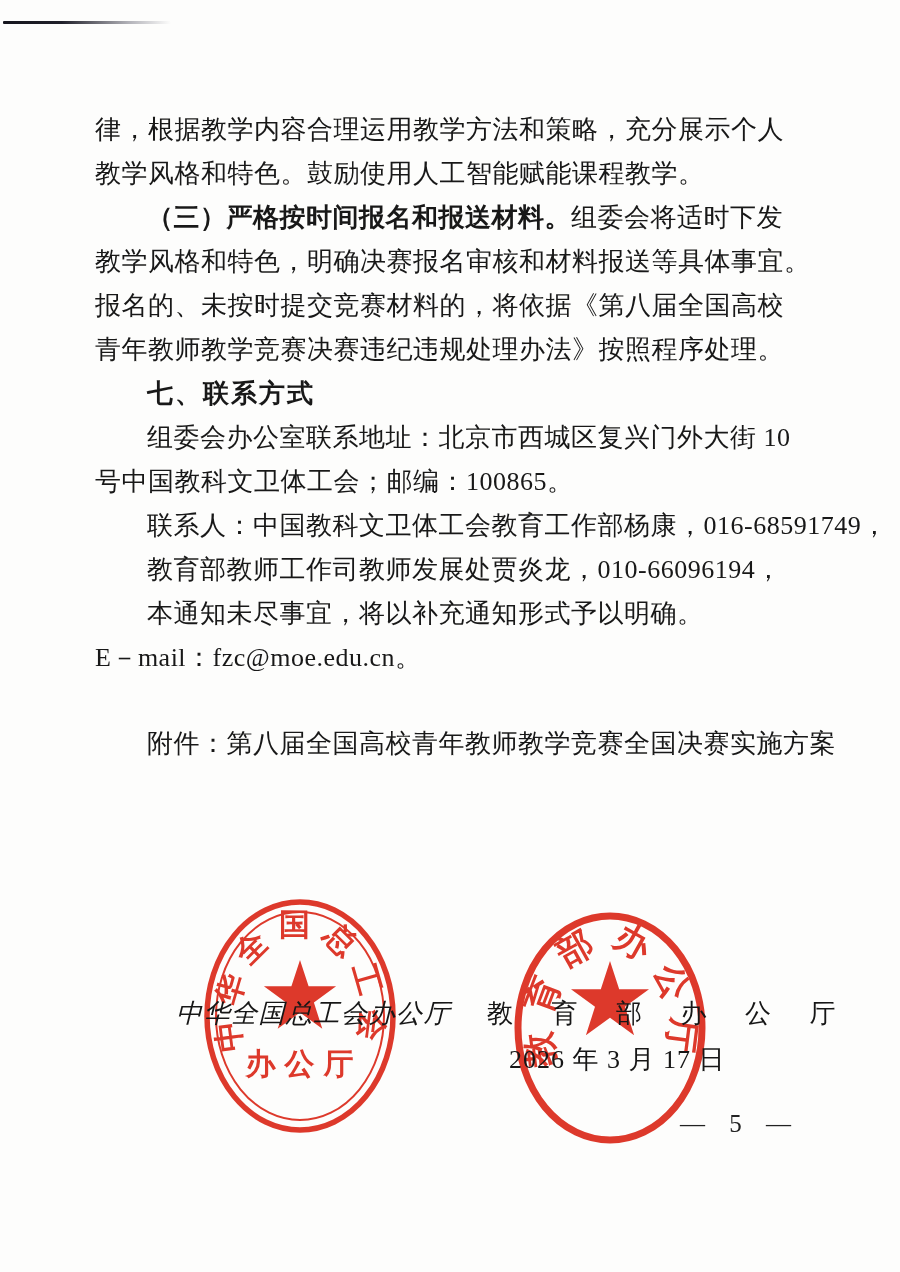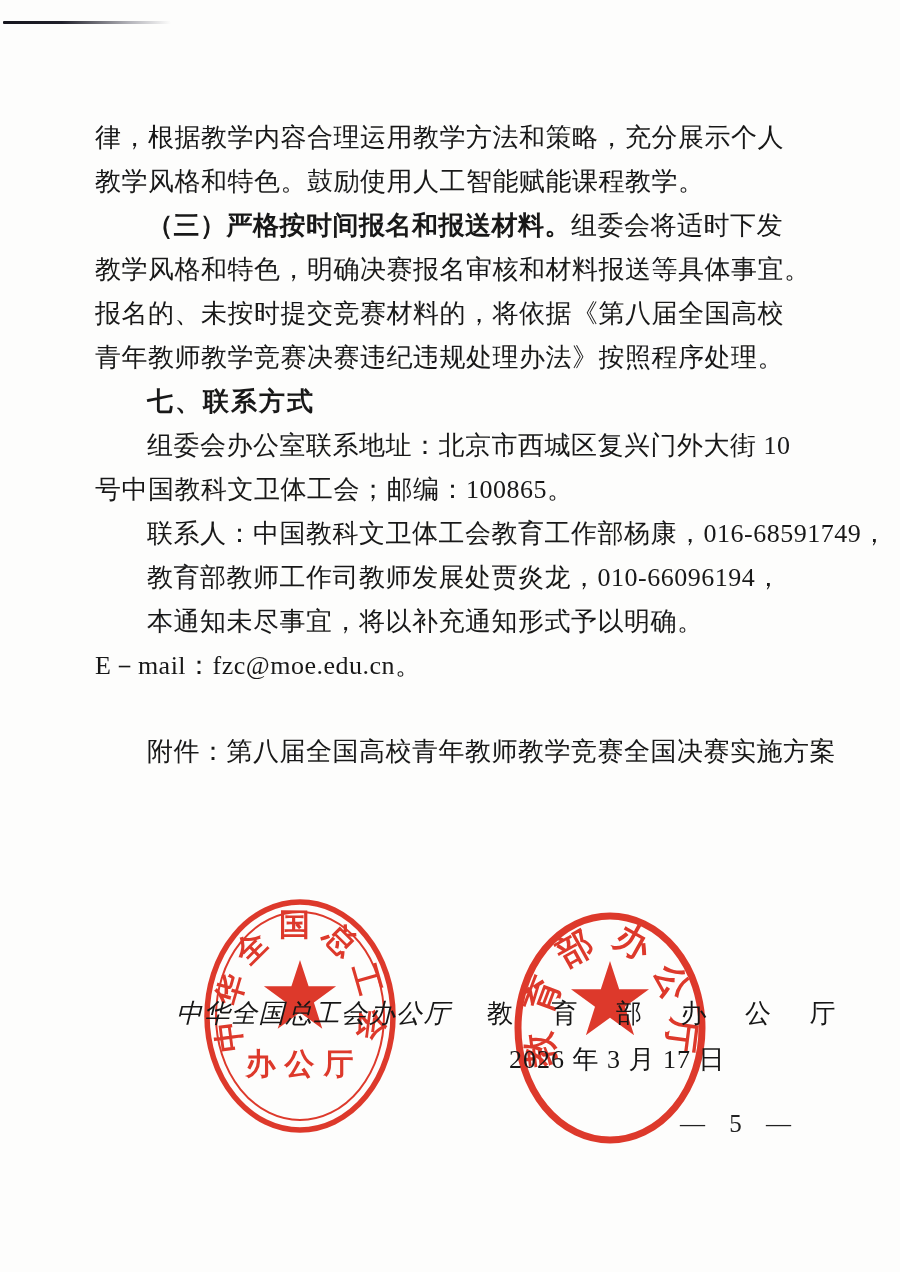--- a/index.html
+++ b/index.html
@@ -13,21 +13,21 @@
     background:#fdfdfc;color:#1c1c1c;
   }
   
   .artifact{
     position:absolute;left:3px;top:21px;width:168px;height:3px;
     background:linear-gradient(to right,#15151d 0%,#20202a 35%,rgba(40,40,60,.35) 75%,rgba(40,40,60,0) 100%);
     border-radius:1px;
   }
   
   .doc{
-    position:absolute;left:95px;top:116px;width:740px;
+    position:absolute;left:95px;top:108px;width:740px;
     font-size:26px;line-height:44px;letter-spacing:.5px;
     color:#181818;
   }
   .line{height:44px;white-space:nowrap;}
   .indent{padding-left:52px;}
   .line b{font-weight:bold;}
   .hei{font-family:Liberation Serif, serif;font-weight:bold;letter-spacing:2px;}
   .attachment{margin-top:42px;}
   
   .sig{

